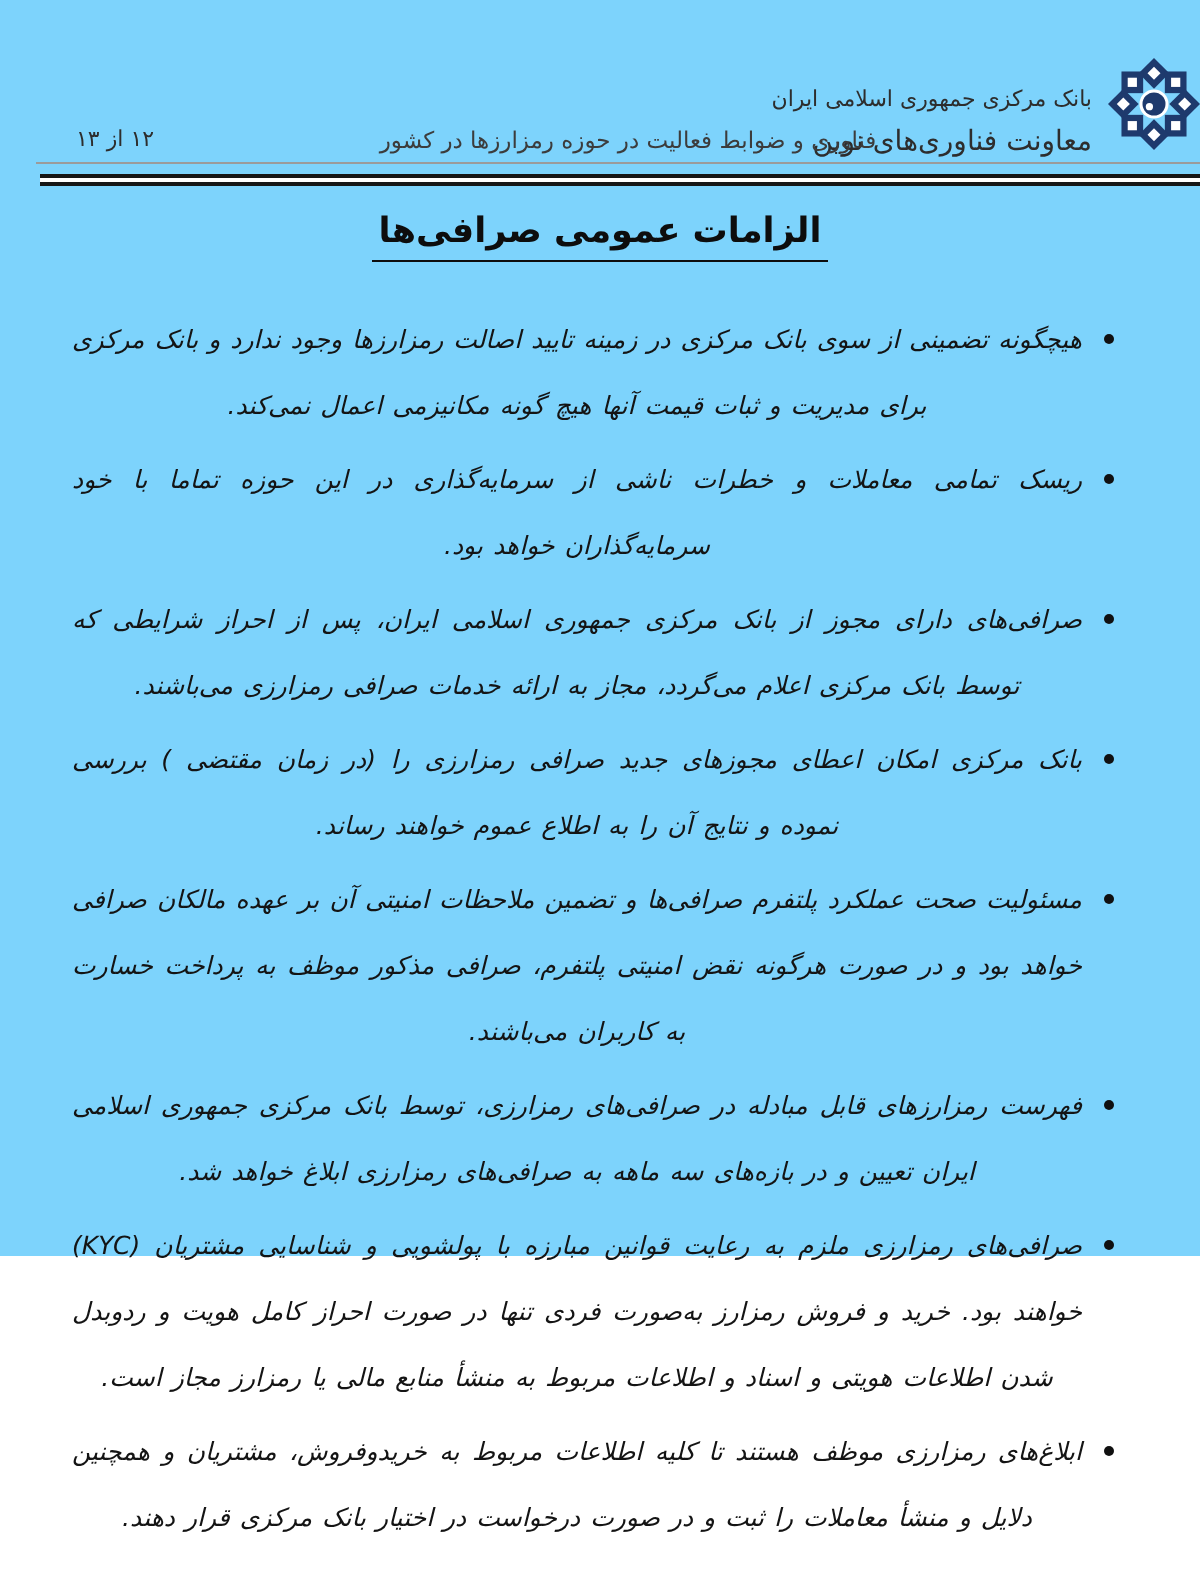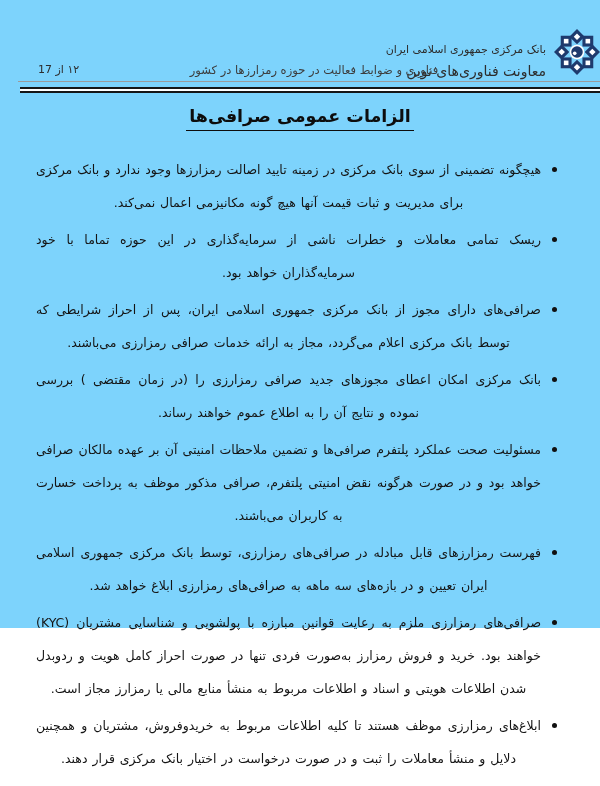--- a/index.html
+++ b/index.html
@@ -24,21 +24,21 @@
   
   .title-wrap{position:absolute;top:106px;left:0;right:0;text-align:center;}
   .title{display:inline-block;font-size:17.5px;font-weight:bold;color:#0d0d0d;
     border-bottom:1.6px solid #0d0d0d;padding:0 3px 4px;direction:rtl;}
 
   
   .content{position:absolute;top:153px;left:36px;right:42px;}
   .bullet{position:relative;padding-right:17px;margin-bottom:4px;}
   .dot{position:absolute;right:1px;top:14px;width:5px;height:5px;border-radius:50%;background:#101010;}
   .btxt{margin:0;direction:rtl;text-align:justify;text-align-last:center;
-    font-size:12.5px;line-height:33px;color:#141414;word-spacing:1px;}
+    font-size:12.5px;line-height:33px;color:#141414;word-spacing:1px;font-style:italic;}
 </style>
 </head>
 <body>
 
 <div class="page">
 
   <div class="logo">
     <svg viewBox="0 0 48 56" width="46" height="54">
       <g fill="#1e3a6d">
         <path d="M24 4 L32 12 L24 20 L16 12 Z" transform="rotate(0 24 28)"></path>
@@ -62,21 +62,21 @@
         <circle cx="24" cy="28" r="7.6"></circle>
       </g>
       <circle cx="24" cy="28" r="6" fill="#1e3a6d"></circle>
       <circle cx="21.6" cy="29.4" r="1.9" fill="#ffffff"></circle>
     </svg>
   </div>
 
   <div class="org-name">بانک مرکزی جمهوری اسلامی ایران</div>
   <div class="org-dept">معاونت فناوری‌های نوین</div>
   <div class="doc-subject">فناوری و ضوابط فعالیت در حوزه رمزارزها در کشور</div>
-  <div class="page-num">۱۲ از 17</div>
+  <div class="page-num">۱۲ از ۱۳</div>
 
   <div class="rule-thin"></div>
   <div class="rule-double">
     <div class="dl"></div>
       <div class="gap"></div>
       <div class="dl"></div>
   </div>
 
   <div class="title-wrap">
     <span class="title">الزامات عمومی صرافی‌ها</span>

